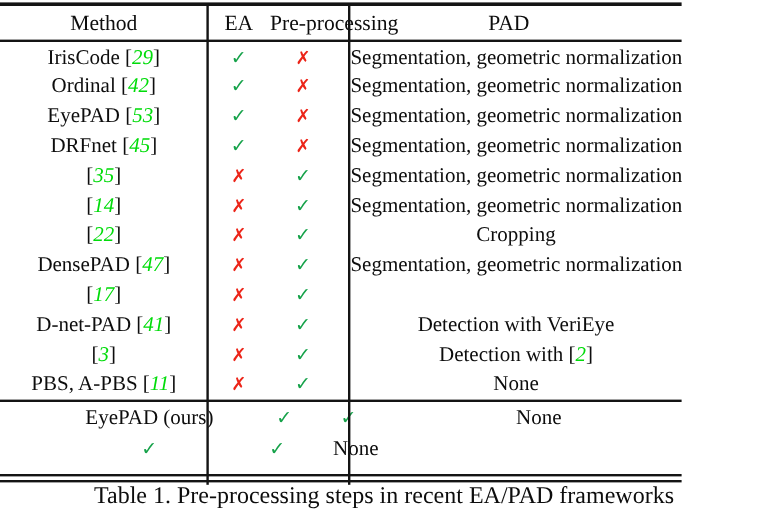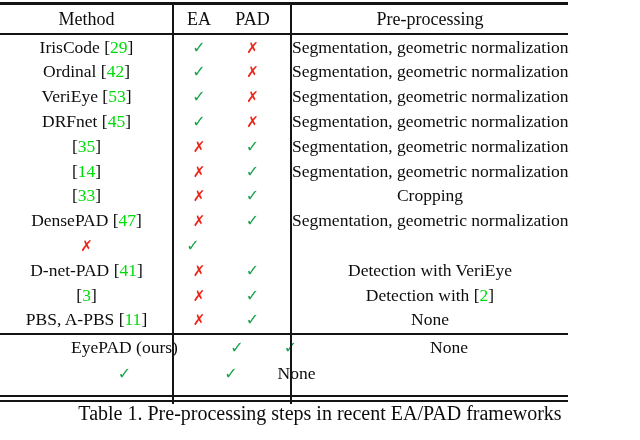--- a/index.html
+++ b/index.html
@@ -18,21 +18,21 @@
     display:grid;
     grid-template-columns:173px 52px 67px 1fr;
     align-items:center;
     height:24.8px;
     font-size:17.5px;
   }
   .row.header-row{height:28px;font-size:18px;}
   .row.ours-row{height:26px;padding-left:38px;}
   .cell{text-align:center;white-space:nowrap;line-height:1;}
   .cell.pad-cell{padding-right:12px;}
-  .cite{color:var(--citation,#00dc0a);}
+  .cite{color:var(--citation,#00dc0a);font-style:italic;}
   .mark{font-family:"DejaVu Sans",sans-serif;font-weight:bold;}
   .mark.check{color:var(--check,#16a24a);font-size:16px;}
   .mark.cross{color:var(--cross,#ec2418);font-size:15px;}
   .vline{position:absolute;width:2px;background:var(--rule,#141414);top:2px;height:400px;}
   .vline.v1{left:172px;}
   .vline.v2{left:290px;}
   .double-rule{margin-top:8px;}
   .double-rule .line{height:2px;background:var(--rule,#141414);}
   .double-rule .gap{height:3px;}
   .caption{
@@ -46,41 +46,41 @@
 <body>
 
 <div class="page">
   <div class="tablewrap">
 
     <div class="hrule top"></div>
 
     <div class="row header-row">
       <div class="cell">Method</div>
       <div class="cell">EA</div>
+      <div class="cell">Pre-processing</div>
       <div class="cell pad-cell">PAD</div>
-      <div class="cell">Pre-processing</div>
     </div>
 
     <div class="hrule"></div>
 
     <div id="table-body">
         <div class="row">
           <div class="cell"><span>IrisCode </span><span>[</span><span class="cite">29</span><span>]</span></div>
           <div class="cell"><span class="mark check">✓</span></div>
           <div class="cell pad-cell"><span class="mark cross">✗</span></div>
           <div class="cell"><span>Segmentation, geometric normalization</span></div>
         </div>
         <div class="row">
           <div class="cell"><span>Ordinal </span><span>[</span><span class="cite">42</span><span>]</span></div>
           <div class="cell"><span class="mark check">✓</span></div>
           <div class="cell pad-cell"><span class="mark cross">✗</span></div>
           <div class="cell"><span>Segmentation, geometric normalization</span></div>
         </div>
         <div class="row">
-          <div class="cell"><span>VeriEye </span><span>[</span><span class="cite">53</span><span>]</span></div>
+          <div class="cell"><span>EyePAD </span><span>[</span><span class="cite">53</span><span>]</span></div>
           <div class="cell"><span class="mark check">✓</span></div>
           <div class="cell pad-cell"><span class="mark cross">✗</span></div>
           <div class="cell"><span>Segmentation, geometric normalization</span></div>
         </div>
         <div class="row">
           <div class="cell"><span>DRFnet </span><span>[</span><span class="cite">45</span><span>]</span></div>
           <div class="cell"><span class="mark check">✓</span></div>
           <div class="cell pad-cell"><span class="mark cross">✗</span></div>
           <div class="cell"><span>Segmentation, geometric normalization</span></div>
         </div>
@@ -90,32 +90,33 @@
           <div class="cell pad-cell"><span class="mark check">✓</span></div>
           <div class="cell"><span>Segmentation, geometric normalization</span></div>
         </div>
         <div class="row">
           <div class="cell"><span>[</span><span class="cite">14</span><span>]</span></div>
           <div class="cell"><span class="mark cross">✗</span></div>
           <div class="cell pad-cell"><span class="mark check">✓</span></div>
           <div class="cell"><span>Segmentation, geometric normalization</span></div>
         </div>
         <div class="row">
-          <div class="cell"><span>[</span><span class="cite">33</span><span>]</span></div>
+          <div class="cell"><span>[</span><span class="cite">22</span><span>]</span></div>
           <div class="cell"><span class="mark cross">✗</span></div>
           <div class="cell pad-cell"><span class="mark check">✓</span></div>
           <div class="cell"><span>Cropping</span></div>
         </div>
         <div class="row">
           <div class="cell"><span>DensePAD </span><span>[</span><span class="cite">47</span><span>]</span></div>
           <div class="cell"><span class="mark cross">✗</span></div>
           <div class="cell pad-cell"><span class="mark check">✓</span></div>
           <div class="cell"><span>Segmentation, geometric normalization</span></div>
         </div>
         <div class="row">
+          <div class="cell"><span>[</span><span class="cite">17</span><span>]</span></div>
           <div class="cell"><span class="mark cross">✗</span></div>
           <div class="cell pad-cell"><span class="mark check">✓</span></div>
         </div>
         <div class="row">
           <div class="cell"><span>D-net-PAD </span><span>[</span><span class="cite">41</span><span>]</span></div>
           <div class="cell"><span class="mark cross">✗</span></div>
           <div class="cell pad-cell"><span class="mark check">✓</span></div>
           <div class="cell"><span>Detection with VeriEye</span></div>
         </div>
         <div class="row">

